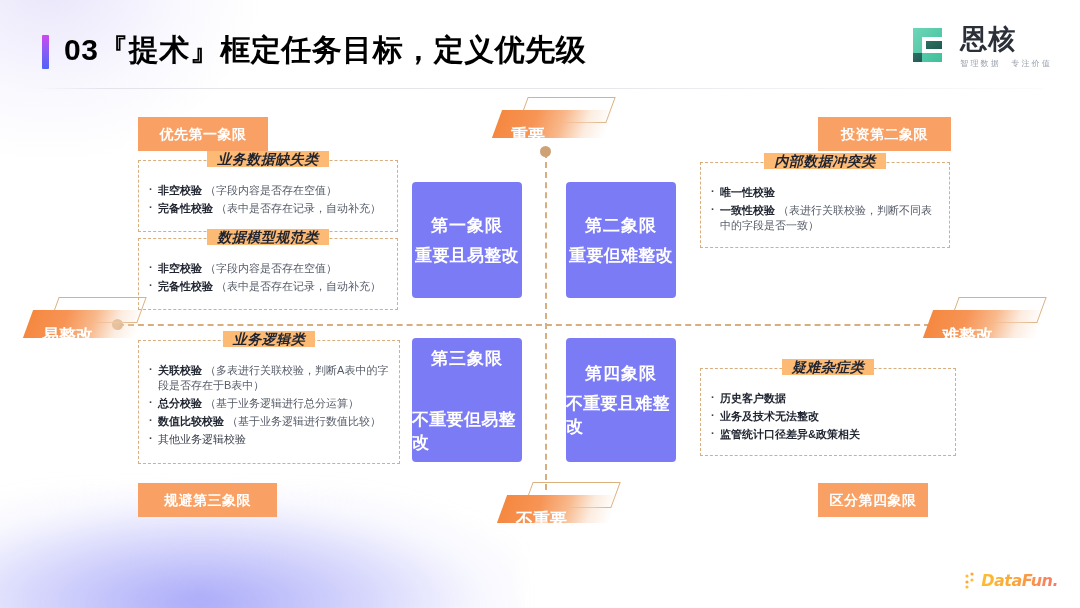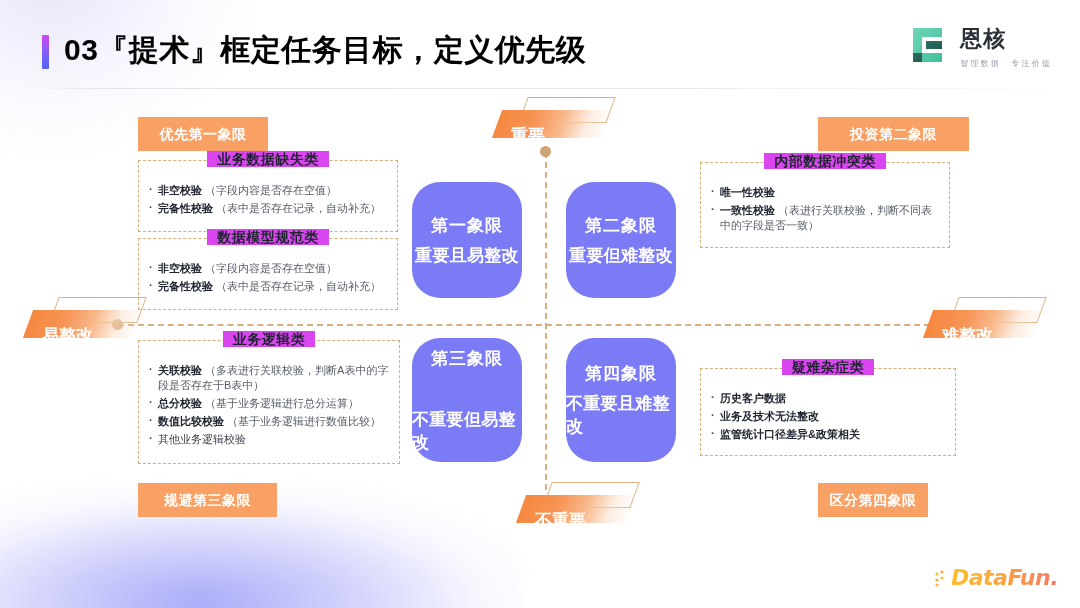--- a/index.html
+++ b/index.html
@@ -64,21 +64,21 @@
   
   .brand {
     position: absolute;
     right: 28px; top: 22px;
     display: flex;
     align-items: flex-start;
   }
   .brand-mark { width: 44px; height: 46px; }
   .brand-text-wrap { margin-left: 8px; padding-top: 2px; }
   .brand-name {
-    font-size: 22px;
+    font-size: 27px;
     font-weight: bold;
     color: #2b3038;
     line-height: 30px;
     letter-spacing: 1px;
   }
   .brand-tagline {
     margin-top: 4px;
     font-size: 8px;
     color: #9aa0ab;
     letter-spacing: 2.2px;
@@ -137,46 +137,46 @@
     left: 14px; top: 0;
     height: 28px;
     line-height: 28px;
     font-size: 17px;
     font-weight: bold;
     color: #ffffff;
     white-space: nowrap;
     margin-top: 12px;
   }
   .badge-important   { left: 497px; top: 20px; }
-  .badge-unimportant { left: 521px; top: 405px; }
+  .badge-unimportant { left: 502px; top: 405px; font-family: Liberation Mono, monospace; }
   .badge-easy        { left: 28px;  top: 220px; }
   .badge-hard        { left: 928px; top: 220px; }
 
   
   .corner-badge {
     position: absolute;
     height: 34px;
     line-height: 34px;
     background: #f9a165;
     color: #ffffff;
     font-size: 14px;
     font-weight: bold;
     text-align: center;
     letter-spacing: 0.5px;
   }
   .corner-q1 { left: 138px; top: 27px;  width: 130px; }
-  .corner-q2 { left: 818px; top: 27px;  width: 151px; }
+  .corner-q2 { left: 818px; top: 27px;  width: 133px; }
   .corner-q3 { left: 138px; top: 393px; width: 139px; }
   .corner-q4 { left: 818px; top: 393px; width: 110px; }
 
   
   .quad-card {
     position: absolute;
     width: 110px;
-    border-radius: 28px;
+    border-radius: 4px;
     background: #7b7bf6;
     color: #ffffff;
     display: flex;
     flex-direction: column;
     align-items: center;
     justify-content: center;
   }
   .quad-card .quad-title {
     font-size: 17px;
     font-weight: bold;
@@ -206,22 +206,23 @@
     top: -10px;
     left: 0; right: 0;
     text-align: center;
     font-size: 14px;
     font-weight: bold;
     color: #1f2430;
     letter-spacing: 0.5px;
     pointer-events: none;
   }
   .detail-heading span {
-    background: #d946ef;
+    background: #fdba74;
     padding: 0 10px;
+    font-style: italic;
   }
   .detail-list {
     margin: 16px 0 0 0;
     padding: 0;
     list-style: none;
   }
   .detail-list li {
     font-size: 11px;
     line-height: 15px;
     color: #3a3f4a;
@@ -254,21 +255,21 @@
   
   .datafun {
     position: absolute;
     right: 22px; bottom: 18px;
     display: flex;
     align-items: center;
   }
   .datafun-dots { width: 16px; height: 20px; margin-right: 1px; }
   .datafun-word {
     font-family: "DejaVu Sans", sans-serif;
-    font-size: 22px;
+    font-size: 16px;
     font-weight: bold;
     font-style: italic;
     letter-spacing: -0.5px;
     background: linear-gradient(100deg, #fcbf30 0%, #fba53a 45%, #f8766b 100%);
     -webkit-background-clip: text;
     background-clip: text;
     color: transparent;
     text-decoration: underline;
   }
 </style>

